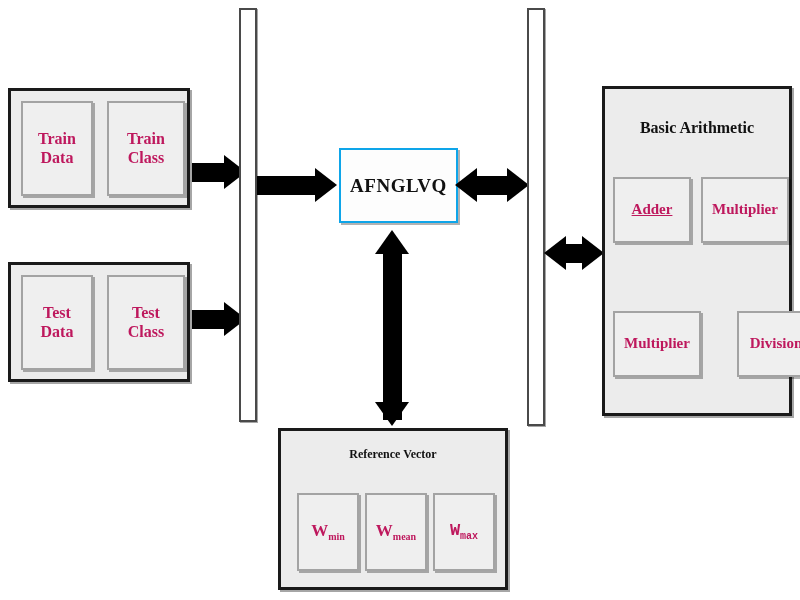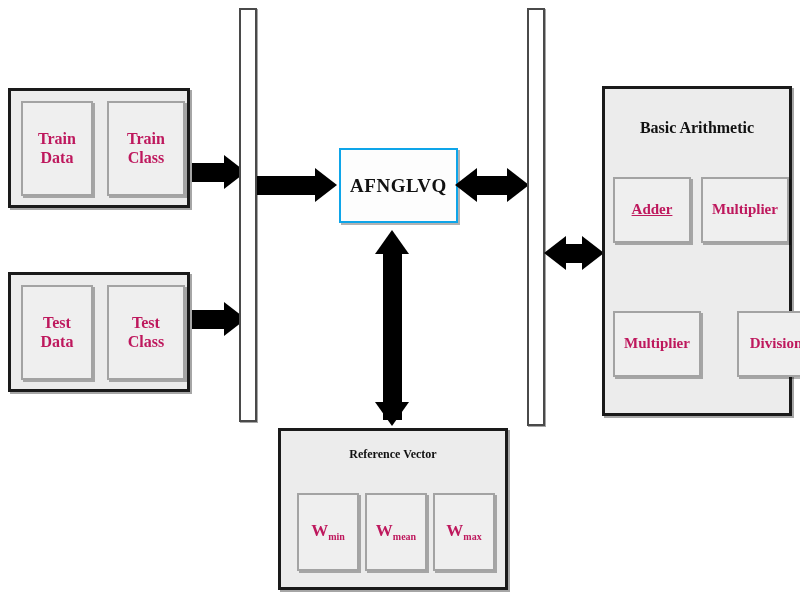--- a/index.html
+++ b/index.html
@@ -93,21 +93,21 @@
       </div>
     </div>
     <div class="cell" style="left:96px;top:10px;width:78px;height:95px;font-size:16px;">
       <div>
         <span>Train</span>
         <span>Class</span>
       </div>
     </div>
   </div>
 
-  <div class="grp" style="left:8px;top:272px;width:182px;height:120px;">
+  <div class="grp" style="left:8px;top:262px;width:182px;height:120px;">
     <div class="cell" style="left:10px;top:10px;width:72px;height:95px;font-size:16px;">
       <div>
         <span>Test</span>
         <span>Data</span>
       </div>
     </div>
     <div class="cell" style="left:96px;top:10px;width:78px;height:95px;font-size:16px;">
       <div>
         <span>Test</span>
         <span>Class</span>
@@ -167,21 +167,21 @@
         <span style="display:inline;">W</span><span class="sub" style="display:inline;">min</span>
       </div>
     </div>
 
     <div class="cell" style="left:84px;top:62px;width:62px;height:78px;font-size:17px;">
       <div>
         <span style="display:inline;">W</span><span class="sub" style="display:inline;margin-top:16px;">mean</span>
       </div>
     </div>
 
-    <div class="cell" style="left:152px;top:62px;width:62px;height:78px;font-size:17px;">
+    <div class="cell" style="left:152px;top:62px;width:62px;height:78px;font-size:17px;font-family:Liberation Mono, monospace;">
       <div>
         <span style="display:inline;">W</span><span class="sub" style="display:inline;">max</span>
       </div>
     </div>
   </div>
 
   <div class="grp" style="left:602px;top:86px;width:190px;height:330px;">
     <div class="panel-title" style="top:30px;font-size:16px;">Basic Arithmetic</div>
 
     <div class="cell" style="left:8px;top:88px;width:78px;height:66px;font-size:15px;text-decoration:underline;">

